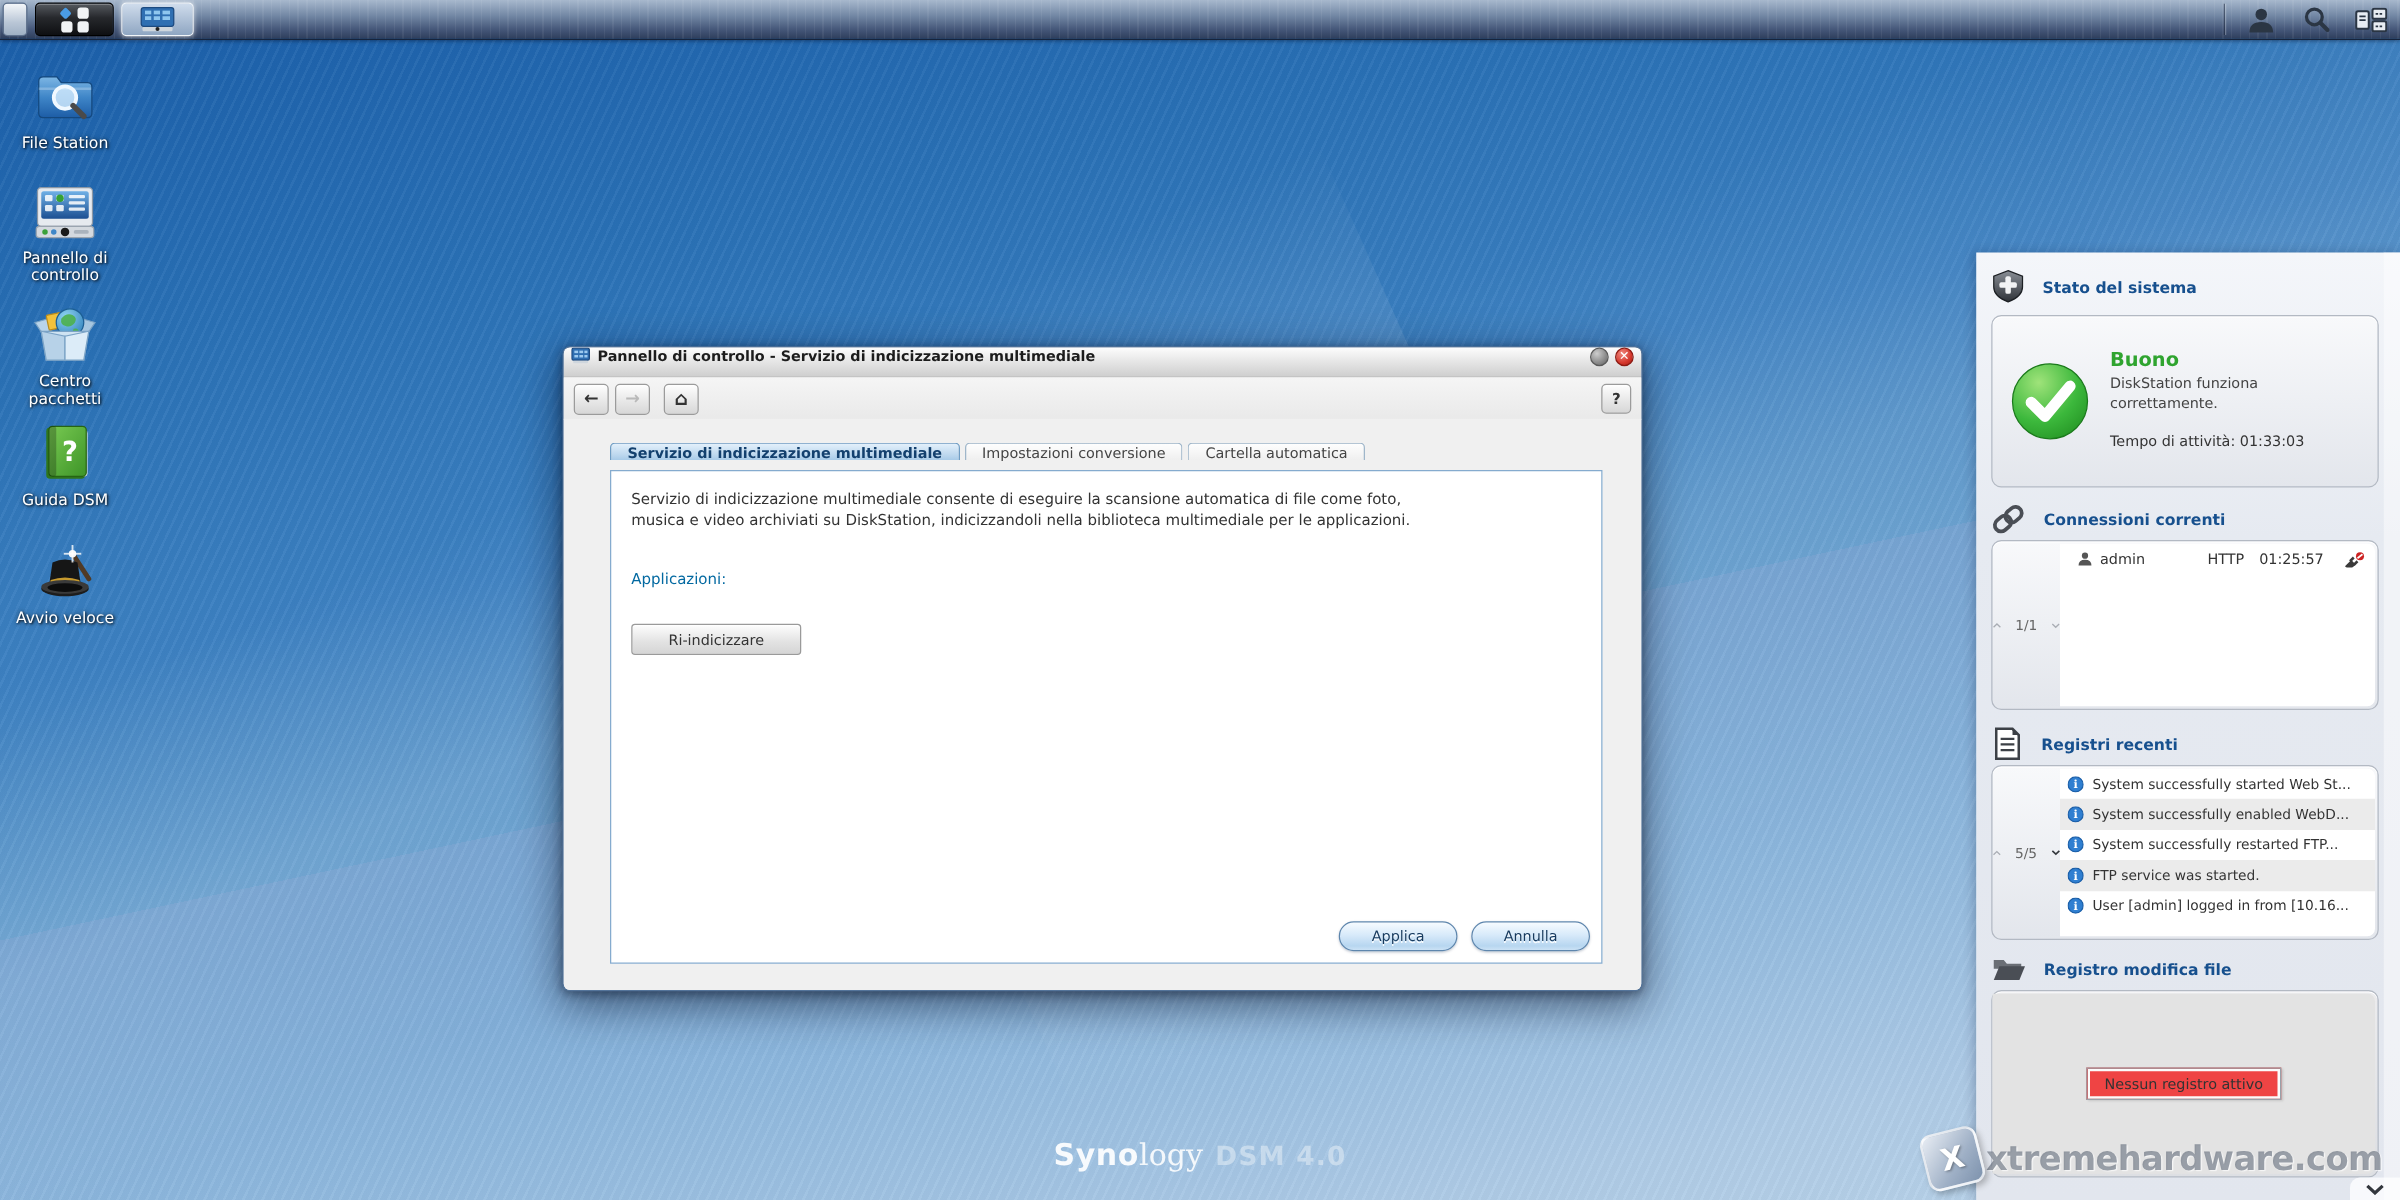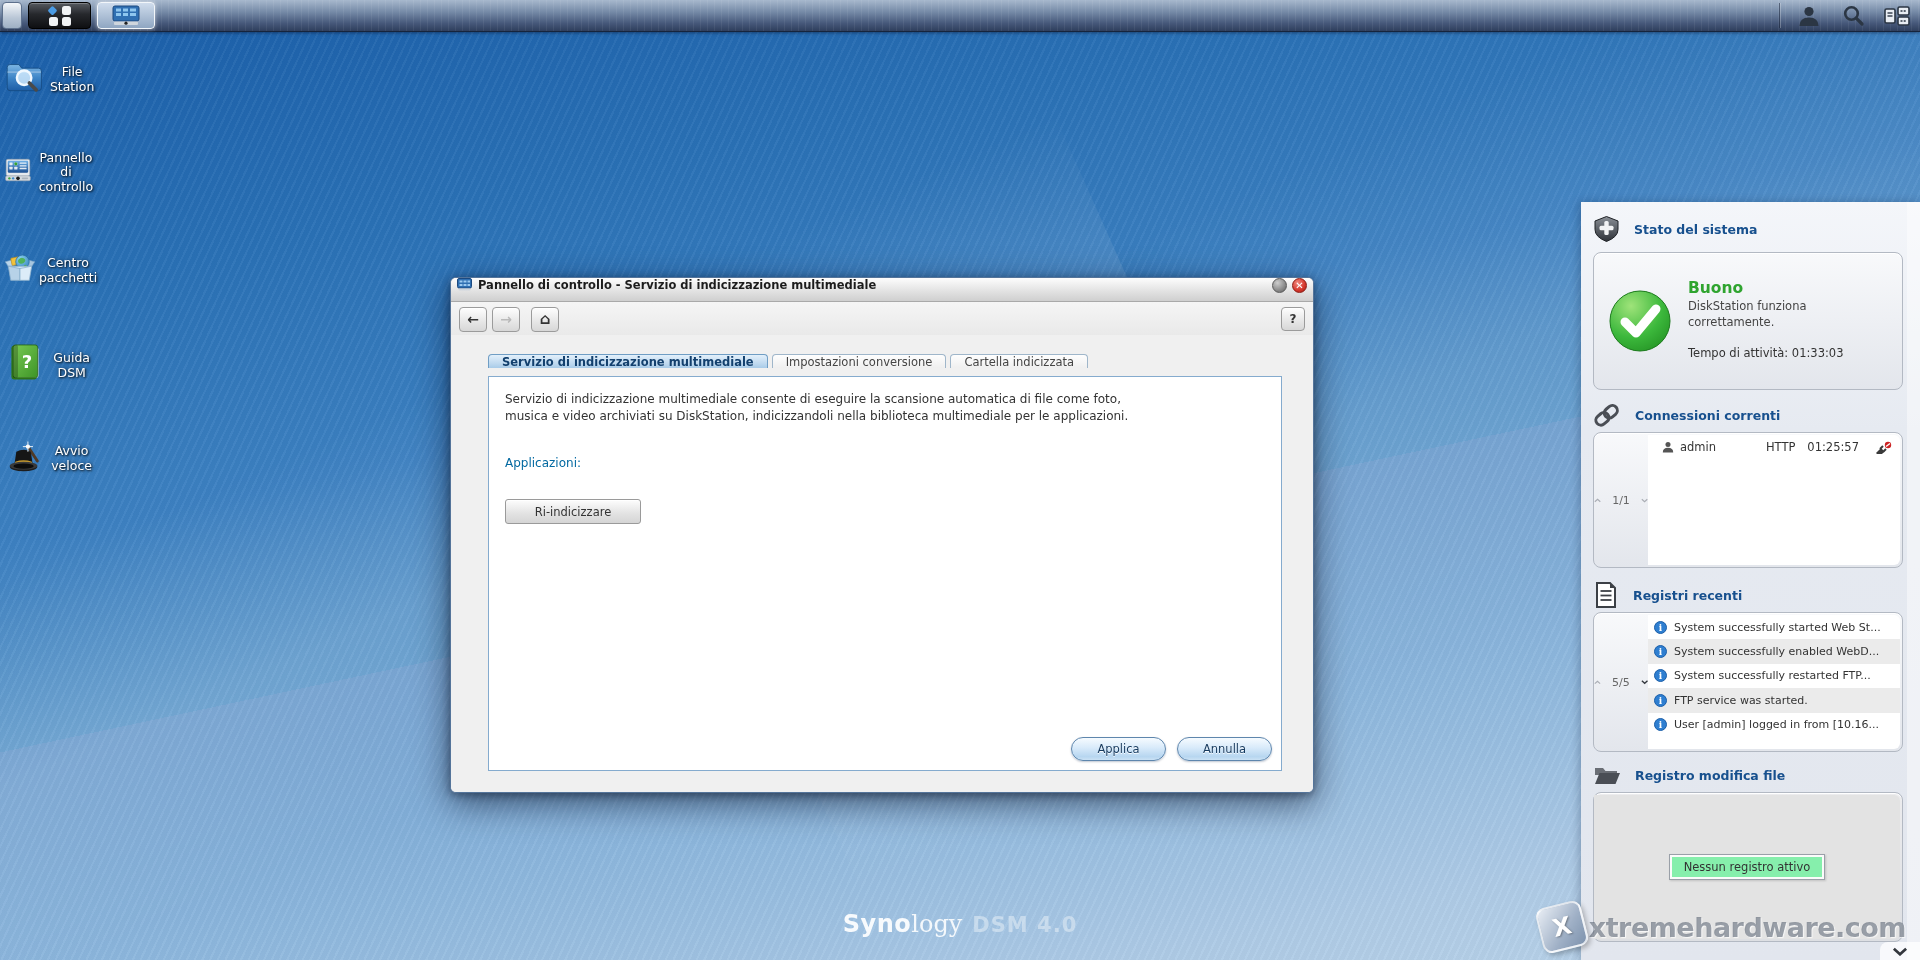--- a/index.html
+++ b/index.html
@@ -27,21 +27,21 @@
   .main-menu{left:28px;width:63px;background:linear-gradient(#565a60,#26282c 45%,#0e0f12);
     border:1px solid #000;box-shadow:inset 0 1px 0 rgba(255,255,255,.25);
     display:flex;align-items:center;justify-content:center;}
   .task-item{left:97px;width:58px;background:linear-gradient(#cfdcec,#8fa6c2);
     border:1px solid #f2f6fa;box-shadow:0 0 4px rgba(255,255,255,.6);
     display:flex;align-items:center;justify-content:center;}
   .tb-right{position:absolute;right:8px;top:0;height:31px;display:flex;align-items:center;gap:14px;}
   .tb-sep{width:1px;height:25px;background:rgba(20,30,50,.5);box-shadow:1px 0 0 rgba(255,255,255,.25);}
   .tb-icon{width:30px;height:26px;display:flex;align-items:center;justify-content:center;cursor:pointer;}
   
-  .dicon{position:absolute;width:96px;display:flex;flex-direction:row;align-items:center;cursor:pointer;}
+  .dicon{position:absolute;width:96px;display:flex;flex-direction:column;align-items:center;cursor:pointer;}
   .dicon .lbl{margin-top:5px;font-size:12.5px;color:#fff;text-align:center;line-height:1.15;
     text-shadow:1px 1px 2px rgba(0,0,0,.85),0 0 4px rgba(0,0,0,.5);}
   
   .win{position:absolute;left:450px;top:277px;width:862px;height:514px;
     border:1px solid #54749a;border-radius:6px;background:#f0f0f0;
     box-shadow:0 10px 34px rgba(0,10,30,.55),0 2px 8px rgba(0,10,30,.4);}
   .win-title{height:23px;border-radius:5px 5px 0 0;display:flex;align-items:flex-start;padding:0 6px;
     background:linear-gradient(#fdfdfd,#e3e3e3 55%,#cfcfcf);border-bottom:1px solid #a9a9a9;}
   .win-title .t{font-size:11.5px;font-weight:bold;color:#1c1c1c;margin-left:6px;flex:1;
     white-space:nowrap;overflow:hidden;}
@@ -99,21 +99,21 @@
   .connrow .proto{margin-left:auto;}
   .connrow .time{margin-left:12px;}
   .connrow .disc{margin-left:16px;cursor:pointer;}
   .logrow{height:24.4px;display:flex;align-items:center;padding:0 6px;font-size:11px;color:#333;
     white-space:nowrap;overflow:hidden;}
   .logrow:nth-child(even){background:#ebebeb;}
   .logrow span{margin-left:7px;overflow:hidden;text-overflow:ellipsis;}
   .flex-row{display:flex;height:100%;}
   .emptyarea{flex:1;background:#e3e3e3;margin:2px 2px 2px 0;border-radius:0 6px 6px 0;
     display:flex;align-items:center;justify-content:center;}
-  .nolog{border:1px solid #9aa0a8;background:#86efac;box-shadow:0 0 0 2px #fbfbfb inset,1px 1px 2px rgba(0,0,0,.15);
+  .nolog{border:1px solid #9aa0a8;background:#ef4444;box-shadow:0 0 0 2px #fbfbfb inset,1px 1px 2px rgba(0,0,0,.15);
     font-size:11.5px;color:#333;padding:5px 14px;}
   .collapse-tab{position:absolute;right:0;bottom:0;width:40px;height:18px;
     background:rgba(250,251,253,.92);border-radius:8px 0 0 0;display:flex;align-items:center;justify-content:center;cursor:pointer;}
   
   .syno-mark{position:absolute;left:50%;bottom:22px;transform:translateX(-50%);
     display:flex;align-items:baseline;gap:10px;white-space:nowrap;}
   .syno-mark .s1{font-size:24px;font-weight:bold;color:rgba(255,255,255,.92);letter-spacing:.5px;}
   .syno-mark .s2{font-family:"DejaVu Serif",serif;font-size:24px;color:rgba(255,255,255,.88);}
   .syno-mark .s3{font-size:21px;font-weight:bold;color:rgba(230,238,246,.55);letter-spacing:1px;}
   .xtreme{position:absolute;right:14px;bottom:10px;display:flex;align-items:center;gap:4px;z-index:5;}
@@ -321,21 +321,21 @@
     </div>
     <div class="win-body">
       <div class="tabs">
         <div class="tab active">
             <span>Servizio di indicizzazione multimediale</span>
           </div>
         <div class="tab">
             <span>Impostazioni conversione</span>
           </div>
         <div class="tab">
-            <span>Cartella indicizzata</span>
+            <span>Cartella automatica</span>
           </div>
       </div>
       <div class="cp-panel">
         <div class="desc">Servizio di indicizzazione multimediale consente di eseguire la scansione automatica di file come foto, musica e video archiviati su DiskStation, indicizzandoli nella biblioteca multimediale per le applicazioni.</div>
         <div class="apps-label">Applicazioni:</div>
         <div class="reindex">Ri-indicizzare</div>
         <div class="panel-actions">
           <div class="pill">Applica</div>
           <div class="pill">Annulla</div>
         </div>

